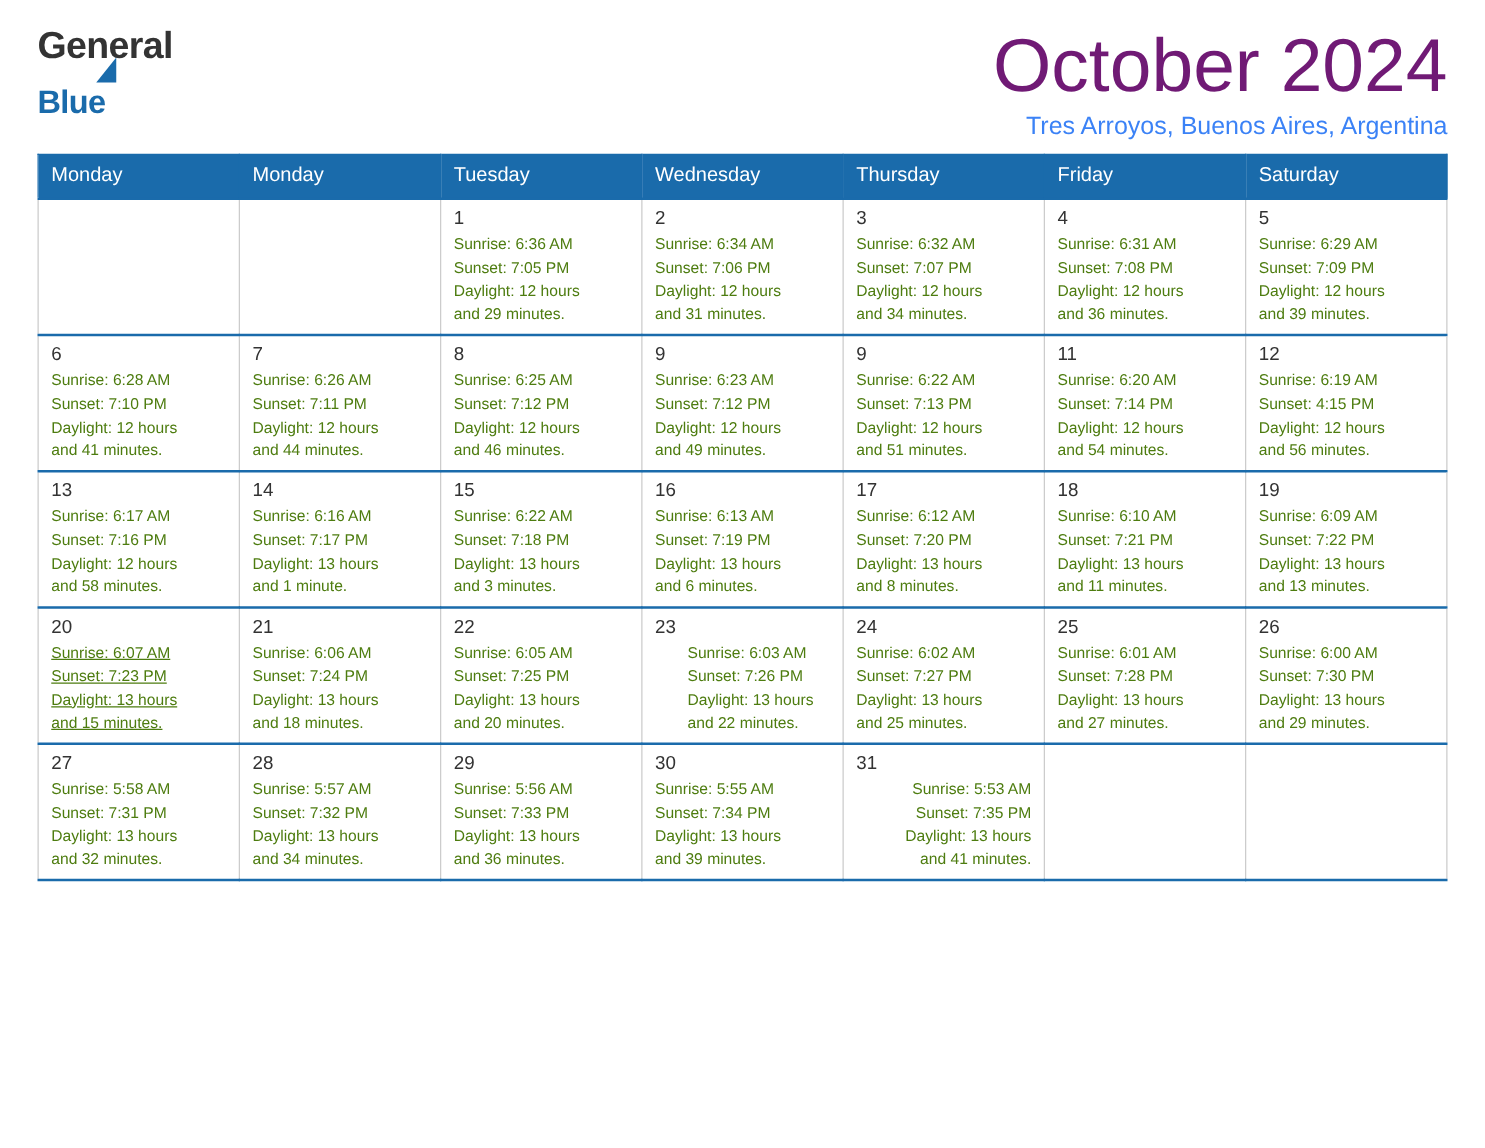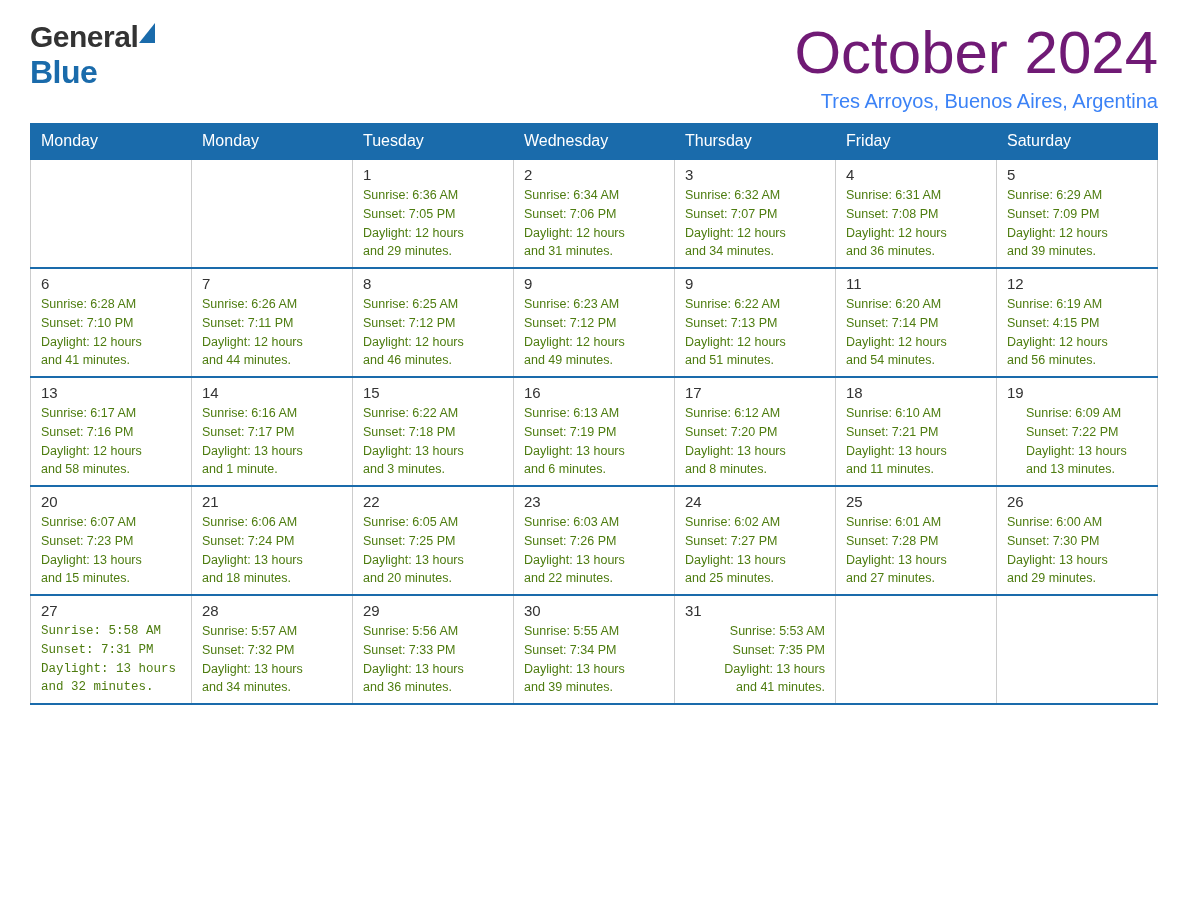--- a/index.html
+++ b/index.html
@@ -72,20 +72,21 @@
       font-size: 12.5px;
       color: #4d7c0f;
       line-height: 1.5;
     }
     .empty-cell {
       background: #fff;
     }
     .logo-wrapper {
       display: flex;
       align-items: center;
+      flex-direction: column;
     }
     .logo-text-general {
       font-size: 30px;
       font-weight: bold;
       color: #333;
       letter-spacing: -0.5px;
     }
     .logo-arrow {
       display: inline-block;
       width: 0;
@@ -95,21 +96,21 @@
       border-color: transparent transparent #1a6bab transparent;
       margin-left: 1px;
       vertical-align: middle;
       margin-top: -8px;
     }
     .logo-row2 {
       display: flex;
       align-items: center;
     }
     .logo-text-blue {
-      font-size: 32px;
+      font-size: 26px;
       font-weight: bold;
       color: #1a6bab;
       letter-spacing: -0.5px;
     }
   </style>
 </head>
 <body>
 
 <div class="header">
   <div class="logo">
@@ -268,51 +269,51 @@
         </td>
         <td>
           <span class="day-number">18</span>
           <div class="day-info" style="white-space: pre-line;">Sunrise: 6:10 AM
 Sunset: 7:21 PM
 Daylight: 13 hours
 and 11 minutes.</div>
         </td>
         <td>
           <span class="day-number">19</span>
-          <div class="day-info" style="white-space: pre-line; margin-left: 19px;">Sunrise: 6:09 AM
+          <div class="day-info" style="white-space: pre-line;">Sunrise: 6:09 AM
 Sunset: 7:22 PM
 Daylight: 13 hours
 and 13 minutes.</div>
         </td>
       </tr>
       <tr>
         <td>
           <span class="day-number">20</span>
-          <div class="day-info" style="white-space: pre-line;">Sunrise: 6:07 AM
+          <div class="day-info" style="white-space: pre-line; text-decoration: underline;">Sunrise: 6:07 AM
 Sunset: 7:23 PM
 Daylight: 13 hours
 and 15 minutes.</div>
         </td>
         <td>
           <span class="day-number">21</span>
           <div class="day-info" style="white-space: pre-line;">Sunrise: 6:06 AM
 Sunset: 7:24 PM
 Daylight: 13 hours
 and 18 minutes.</div>
         </td>
         <td>
           <span class="day-number">22</span>
           <div class="day-info" style="white-space: pre-line;">Sunrise: 6:05 AM
 Sunset: 7:25 PM
 Daylight: 13 hours
 and 20 minutes.</div>
         </td>
         <td>
           <span class="day-number">23</span>
-          <div class="day-info" style="white-space: pre-line;">Sunrise: 6:03 AM
+          <div class="day-info" style="white-space: pre-line; margin-left: 26px;">Sunrise: 6:03 AM
 Sunset: 7:26 PM
 Daylight: 13 hours
 and 22 minutes.</div>
         </td>
         <td>
           <span class="day-number">24</span>
           <div class="day-info" style="white-space: pre-line;">Sunrise: 6:02 AM
 Sunset: 7:27 PM
 Daylight: 13 hours
 and 25 minutes.</div>
@@ -328,21 +329,21 @@
           <span class="day-number">26</span>
           <div class="day-info" style="white-space: pre-line;">Sunrise: 6:00 AM
 Sunset: 7:30 PM
 Daylight: 13 hours
 and 29 minutes.</div>
         </td>
       </tr>
       <tr>
         <td>
           <span class="day-number">27</span>
-          <div class="day-info" style="white-space: pre-line; font-family: Liberation Mono, monospace;">Sunrise: 5:58 AM
+          <div class="day-info" style="white-space: pre-line;">Sunrise: 5:58 AM
 Sunset: 7:31 PM
 Daylight: 13 hours
 and 32 minutes.</div>
         </td>
         <td>
           <span class="day-number">28</span>
           <div class="day-info" style="white-space: pre-line;">Sunrise: 5:57 AM
 Sunset: 7:32 PM
 Daylight: 13 hours
 and 34 minutes.</div>

